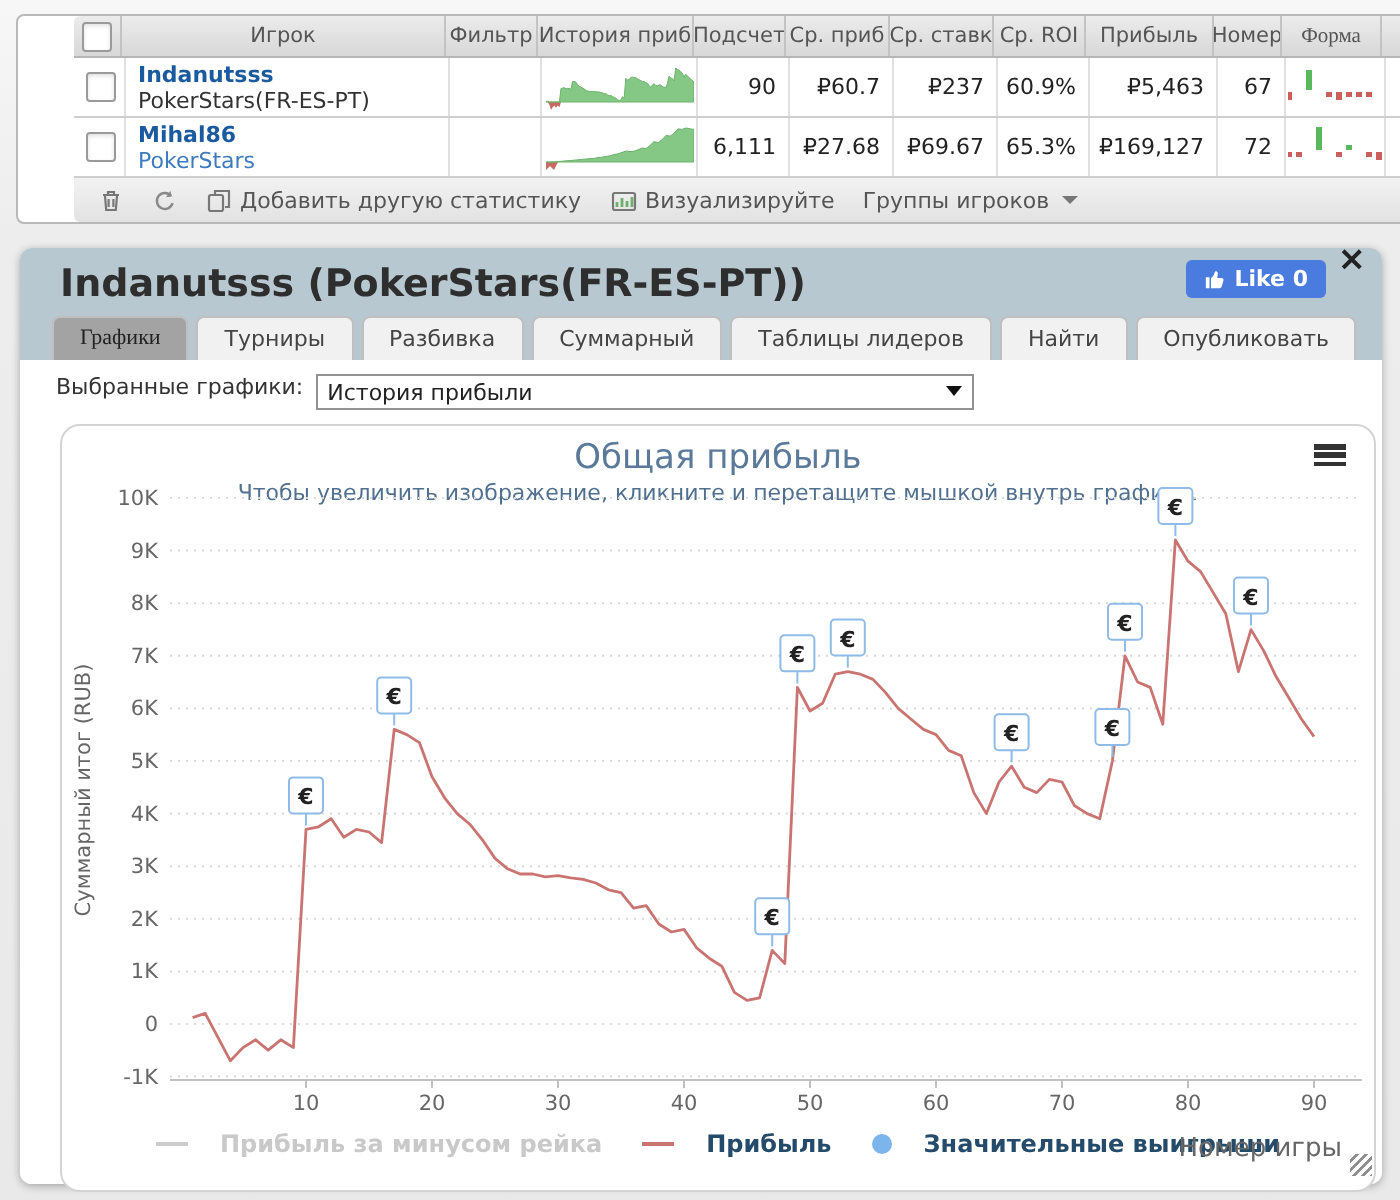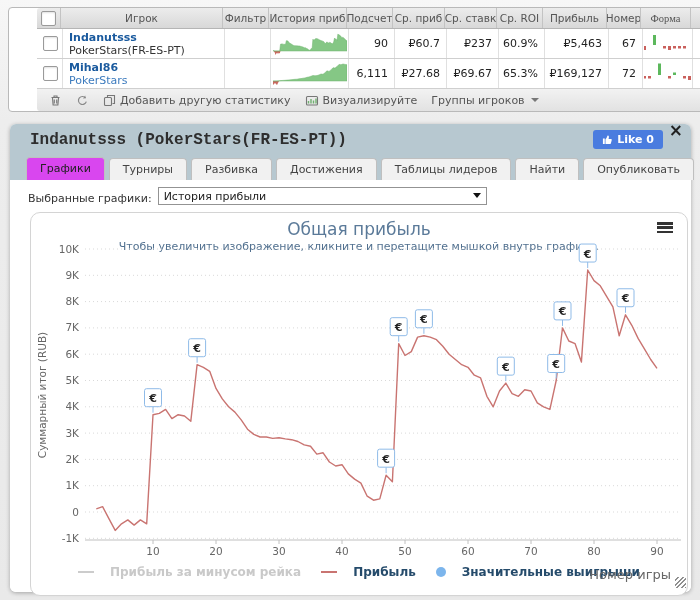--- a/index.html
+++ b/index.html
@@ -34,28 +34,28 @@
   .psite.link{color:#3c7bbe;}
   .xlink{color:#3c7bbe;text-decoration:underline;font-size:11px;}
   
   .toolbar{display:flex;align-items:center;gap:6px;height:22px;background:linear-gradient(#f2f2f2,#e2e2e2);border-radius:0 0 3px 3px;padding:0 8px;color:#555;}
   .tbtn{display:flex;align-items:center;gap:4px;padding:2px 4px;border-radius:3px;color:#555;white-space:nowrap;}
   .caret{width:0;height:0;border-left:4px solid transparent;border-right:4px solid transparent;border-top:4px solid #777;margin-left:2px;}
 
   
   .panel{position:absolute;left:10px;top:124px;width:681px;height:468px;background:#fff;border-radius:6px;box-shadow:0 1px 4px rgba(0,0,0,.3);}
   .p-head{position:relative;height:56px;background:#b7c8d0;border-radius:6px 6px 0 0;}
-  .p-title{position:absolute;left:20px;top:7px;font-size:16px;font-weight:bold;color:#2e2e2e;font-family:Liberation Mono, monospace;}
+  .p-title{position:absolute;left:20px;top:7px;font-size:19px;font-weight:bold;color:#2e2e2e;}
   .like-btn{position:absolute;right:28px;top:6px;display:flex;align-items:center;gap:4px;background:#4a7cdf;color:#fff;font-size:11px;font-weight:bold;height:19px;padding:0 9px;border-radius:3px;margin-left:20px;}
   .p-close{position:absolute;right:8px;top:-2px;font-size:17px;font-weight:bold;color:#222;line-height:16px;cursor:default;}
   .tabs{position:absolute;left:16px;bottom:0;display:flex;gap:4px;align-items:flex-end;}
   .tab{background:#f1f1f1;border:1px solid #bfbfbf;border-bottom:none;border-radius:4px 4px 0 0;padding:4px 13px 4px;font-size:11px;color:#444;white-space:nowrap;}
-  .tab.active{background:#d946ef;color:#222;padding-bottom:5px;}
+  .tab.active{background:#a3a3a3;color:#222;padding-bottom:5px;font-family:Liberation Serif, serif;}
   .p-body{position:relative;height:412px;background:#fff;border-radius:0 0 6px 6px;}
-  .sel-row{position:absolute;left:18px;top:7px;display:flex;align-items:flex-end;gap:6px;}
+  .sel-row{position:absolute;left:18px;top:7px;display:flex;align-items:flex-start;gap:6px;}
   .sel-label{color:#333;font-size:11px;}
   .selbox{position:relative;width:306px;height:16px;border:1px solid #939393;background:#fff;font-size:11px;color:#222;display:flex;align-items:center;padding:0 16px 0 5px;}
   .selbox .sarrow{position:absolute;right:5px;top:5px;width:0;height:0;border-left:4px solid transparent;border-right:4px solid transparent;border-top:5px solid #111;}
 
   
   .chart-card{position:absolute;left:20px;top:32px;width:656px;height:382px;border:1px solid #d4d4d4;border-radius:10px;background:#fff;}
   .c-title{position:absolute;left:0;right:0;top:6px;text-align:center;font-size:17px;color:#5b7a99;}
   .c-sub{position:absolute;left:0;right:0;top:27px;text-align:center;font-size:11px;color:#51708f;}
   .burger{position:absolute;right:14px;top:9px;width:16px;}
   .burger div{height:2.5px;background:#333;margin-bottom:1.8px;}
@@ -216,21 +216,21 @@
         <svg width="11" height="11" viewBox="0 0 12 12">
             <path d="M1 5h2v6H1zM3.8 11h4.7c.6 0 1.1-.4 1.2-1l.9-3.2c.2-.7-.3-1.3-1-1.3H7.2c.1-.8.5-2.1.3-2.9C7.3 1.7 6.4 1.5 6 2 5.7 2.6 5.3 4.5 3.8 5.6z" fill="#fff"></path>
           </svg>
         <span>Like 0</span>
       </div>
       <div class="p-close">×</div>
       <div class="tabs">
         <span class="tab active">Графики</span>
         <span class="tab">Турниры</span>
         <span class="tab">Разбивка</span>
-        <span class="tab">Достижения</span>
+        <span class="tab">Суммарный</span>
         <span class="tab">Таблицы лидеров</span>
         <span class="tab">Найти</span>
         <span class="tab">Опубликовать</span>
       </div>
     </div>
 
     <div class="p-body">
       <div class="sel-row">
         <span class="sel-label">Выбранные графики:</span>
         <span class="selbox">

